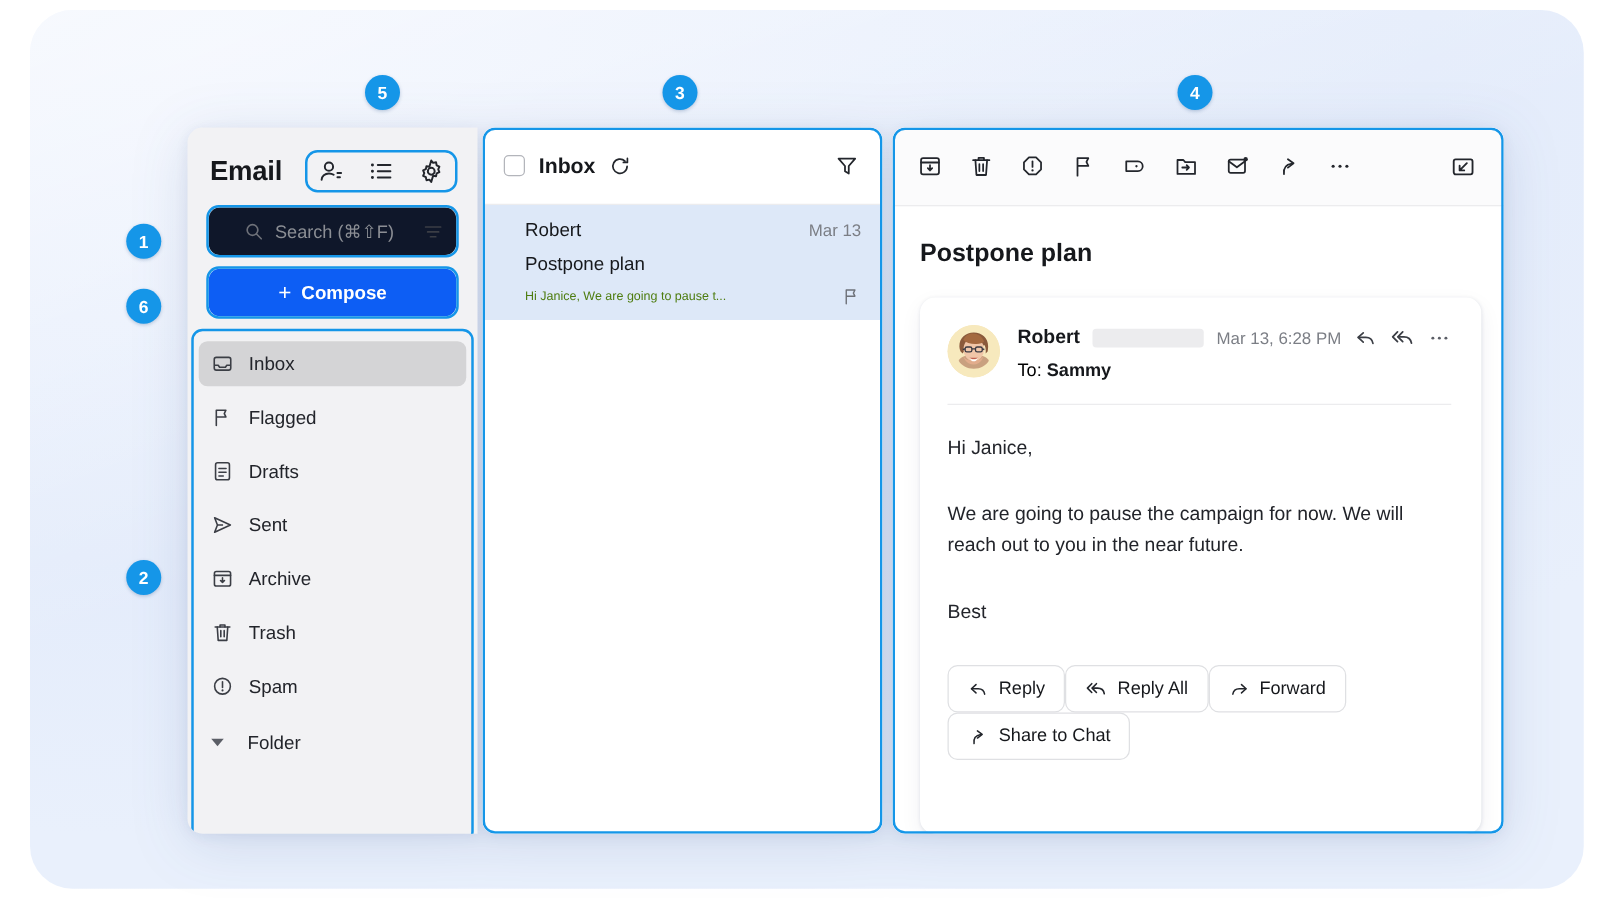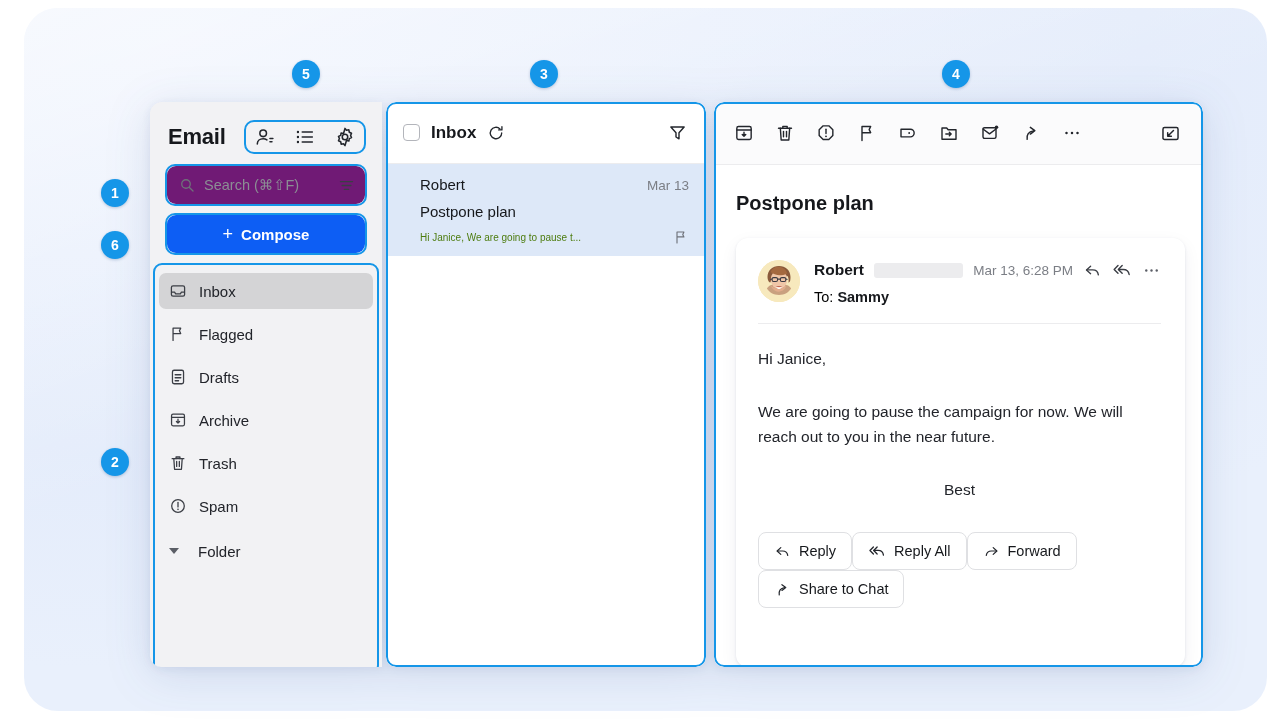--- a/index.html
+++ b/index.html
@@ -83,25 +83,25 @@
     gap: 18px;
     padding: 6px 10px;
     position: relative;
   }
   .ic { display:block; }
   .icon-btn { display:flex; align-items:center; justify-content:center; cursor:pointer; }
 
   #search-wrap { padding: 8px 17px 0 17px; position: relative; }
   #search-box {
     height: 38px;
-    background: #701a75;
+    background: #0f172a;
     border-radius: 9px;
     display: flex;
     align-items: center;
-    padding: 0 10px 0 12px;
+    padding: 0 10px 0 28px;
     gap: 9px;
   }
   #search-text {
     font-size: 14.5px;
     color: #8b8e94;
     flex: 1;
   }
 
   #compose-wrap { padding: 11px 17px 0 17px; position: relative; }
   #compose-btn {
@@ -259,21 +259,21 @@
     border-radius: 3px;
   }
   #msg-time { margin-left: auto; font-size: 13.5px; color: #7b7e85; white-space: nowrap; }
   .head-act { cursor: pointer; }
   #head-line2 { margin-top: 9px; font-size: 14.5px; }
   #to-label { color: #000000; }
   #to-value { color: #16181c; font-weight: 700; }
   #msg-divider { height: 1px; background: #ececee; margin: 18px 0 0 0; }
   #msg-body { padding: 22px 0 0 0; font-size: 15.5px; color: #22242a; line-height: 1.62; }
   #msg-body p { margin-bottom: 28px; max-width: 415px; }
-  #msg-body p:last-child { margin-bottom: 0; text-align: center; }
+  #msg-body p:last-child { margin-bottom: 0; }
   #actions { display: flex; flex-wrap: wrap; margin-top: 30px; max-width: 420px; }
   .act-btn {
     display: flex; align-items: center; gap: 8px;
     height: 38px;
     padding: 0 15px;
     border: 1px solid #dfe0e3;
     border-radius: 8px;
     background: #fff;
     font-size: 14.5px;
     color: #16181c;
@@ -386,20 +386,29 @@
           <div class="folder-item">
             <span>
               <svg class="ic" width="18" height="18" viewBox="0 0 24 24" fill="none" stroke="#3b3e45" stroke-width="1.7" stroke-linejoin="round" stroke-linecap="round">
                 <rect x="4.6" y="3" width="14.8" height="18" rx="2.2"></rect>
                 <path d="M8.2 9h7.6M8.2 13h7.6M8.2 17h4.6"></path>
               </svg>
             </span>
             <span class="lbl">Drafts</span>
           </div>
 
+          <div class="folder-item">
+            <span>
+              <svg class="ic" width="18" height="18" viewBox="0 0 24 24" fill="none" stroke="#3b3e45" stroke-width="1.7" stroke-linejoin="round">
+                <path d="M3.6 4.3 20.4 12 3.6 19.7l3-7.7z"></path>
+                <path d="M6.6 12h6"></path>
+              </svg>
+            </span>
+            <span class="lbl">Sent</span>
+          </div>
 
           <div class="folder-item">
             <span>
               <svg class="ic" width="18" height="18" viewBox="0 0 24 24" fill="none" stroke="#3b3e45" stroke-width="1.7" stroke-linejoin="round" stroke-linecap="round">
                 <rect x="3.4" y="4.2" width="17.2" height="15.6" rx="2"></rect>
                 <path d="M3.4 8.4h17.2"></path>
                 <path d="M12 11v5m0 0-2.1-2.1M12 16l2.1-2.1"></path>
               </svg>
             </span>
             <span class="lbl">Archive</span>

